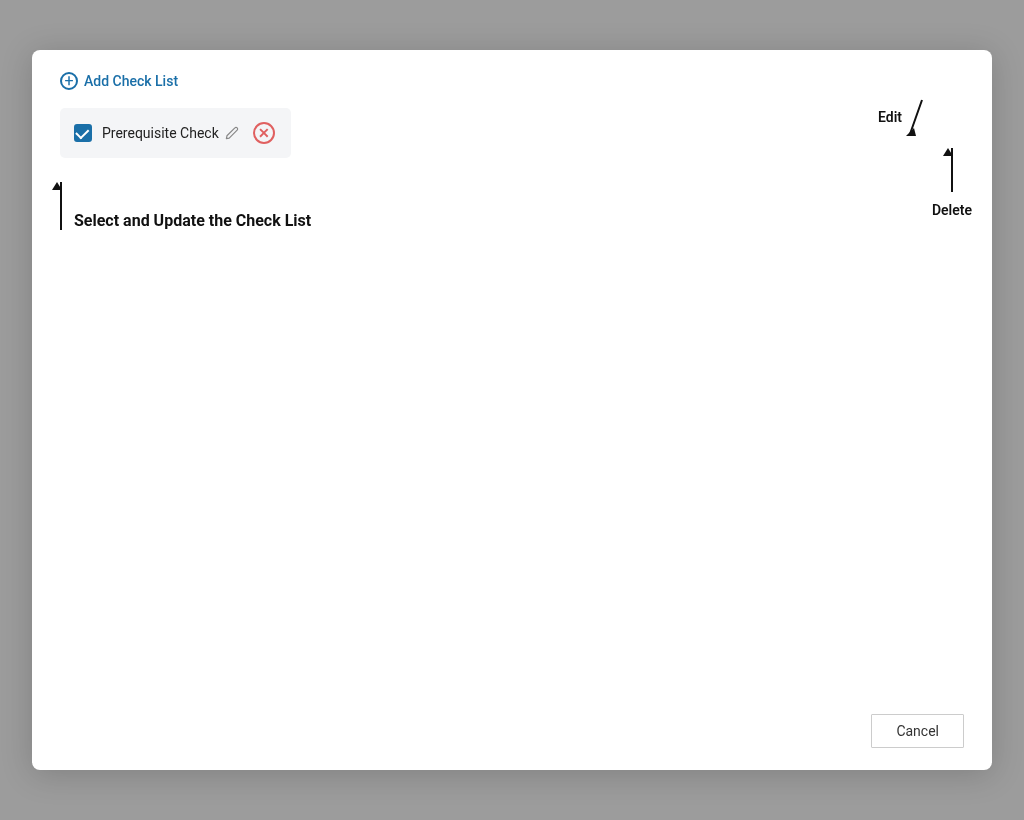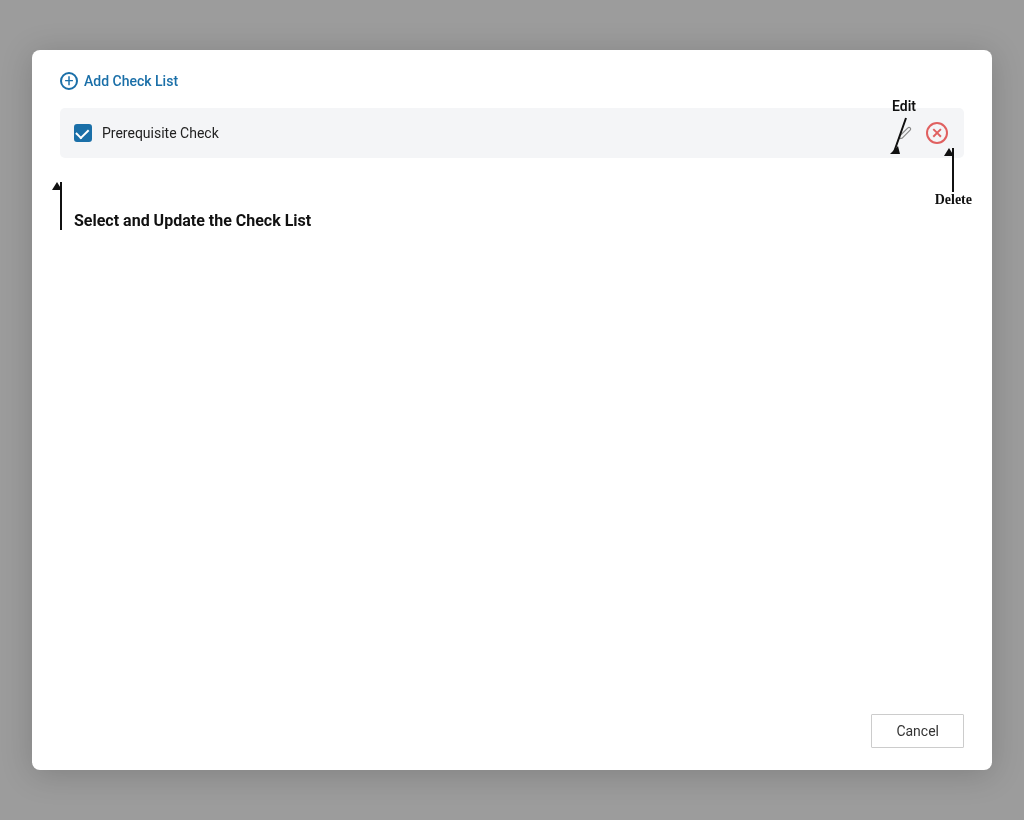--- a/index.html
+++ b/index.html
@@ -104,21 +104,21 @@
       display: inline-flex;
       align-items: center;
       justify-content: center;
       font-size: 16px;
       line-height: 1;
       color: #1a6fa8;
       font-weight: 400;
     }
     .checklist-items {
       display: flex;
-      flex-direction: column;
+      flex-direction: row;
       gap: 8px;
     }
     .checklist-item {
       display: flex;
       align-items: center;
       justify-content: space-between;
       background: #f4f5f7;
       border-radius: 5px;
       padding: 12px 14px;
     }
@@ -225,36 +225,36 @@
 
     <div class="modal-body">
 
       <button class="add-checklist-btn">
         <span class="add-icon">+</span>
         <span>Add Check List</span>
       </button>
 
       <div style="position:relative;">
 
-        <div style="position:absolute; top:-10px; right:42px; display:flex; flex-direction:column; align-items:center; pointer-events:none; z-index:10;justify-content:space-between;">
+        <div style="position:absolute; top:-10px; right:26px; display:flex; flex-direction:row; align-items:center; pointer-events:none; z-index:10;justify-content:space-between;">
           <span style="font-size:14px; font-weight:600; color:#111; margin-bottom:2px;">Edit</span>
           <div style="display:flex; flex-direction:column; align-items:flex-end;">
             <svg width="36" height="40" viewBox="0 0 36 40">
               <line x1="20" y1="2" x2="8" y2="36" stroke="#111" stroke-width="2"></line>
               <polygon points="4,38 12,30 14,38" fill="#111"></polygon>
             </svg>
           </div>
         </div>
 
         <div style="position:absolute; top:40px; right:-8px; display:flex; flex-direction:column; align-items:center; pointer-events:none; z-index:10;">
           <div style="width:2px; height:44px; background:#111; position:relative;">
             <div style="position:absolute; top:0; left:50%; transform:translateX(-50%); width:0; height:0;
               border-left:5px solid transparent; border-right:5px solid transparent; border-bottom:8px solid #111; margin-left:-4px;"></div>
           </div>
-          <span style="font-size:14px; font-weight:600; color:#111; margin-top:0;font-family:Liberation Serif, serif;">Delete</span>
+          <span style="font-size:14px; font-weight:600; color:#111; margin-top:10px;">Delete</span>
         </div>
 
         <div class="checklist-items">
 
           <div class="checklist-item">
             <div class="checklist-item-left">
               <div class="checkbox checked"></div>
               <span class="checklist-label">Prerequisite Check</span>
             </div>
             <div class="checklist-item-actions">

